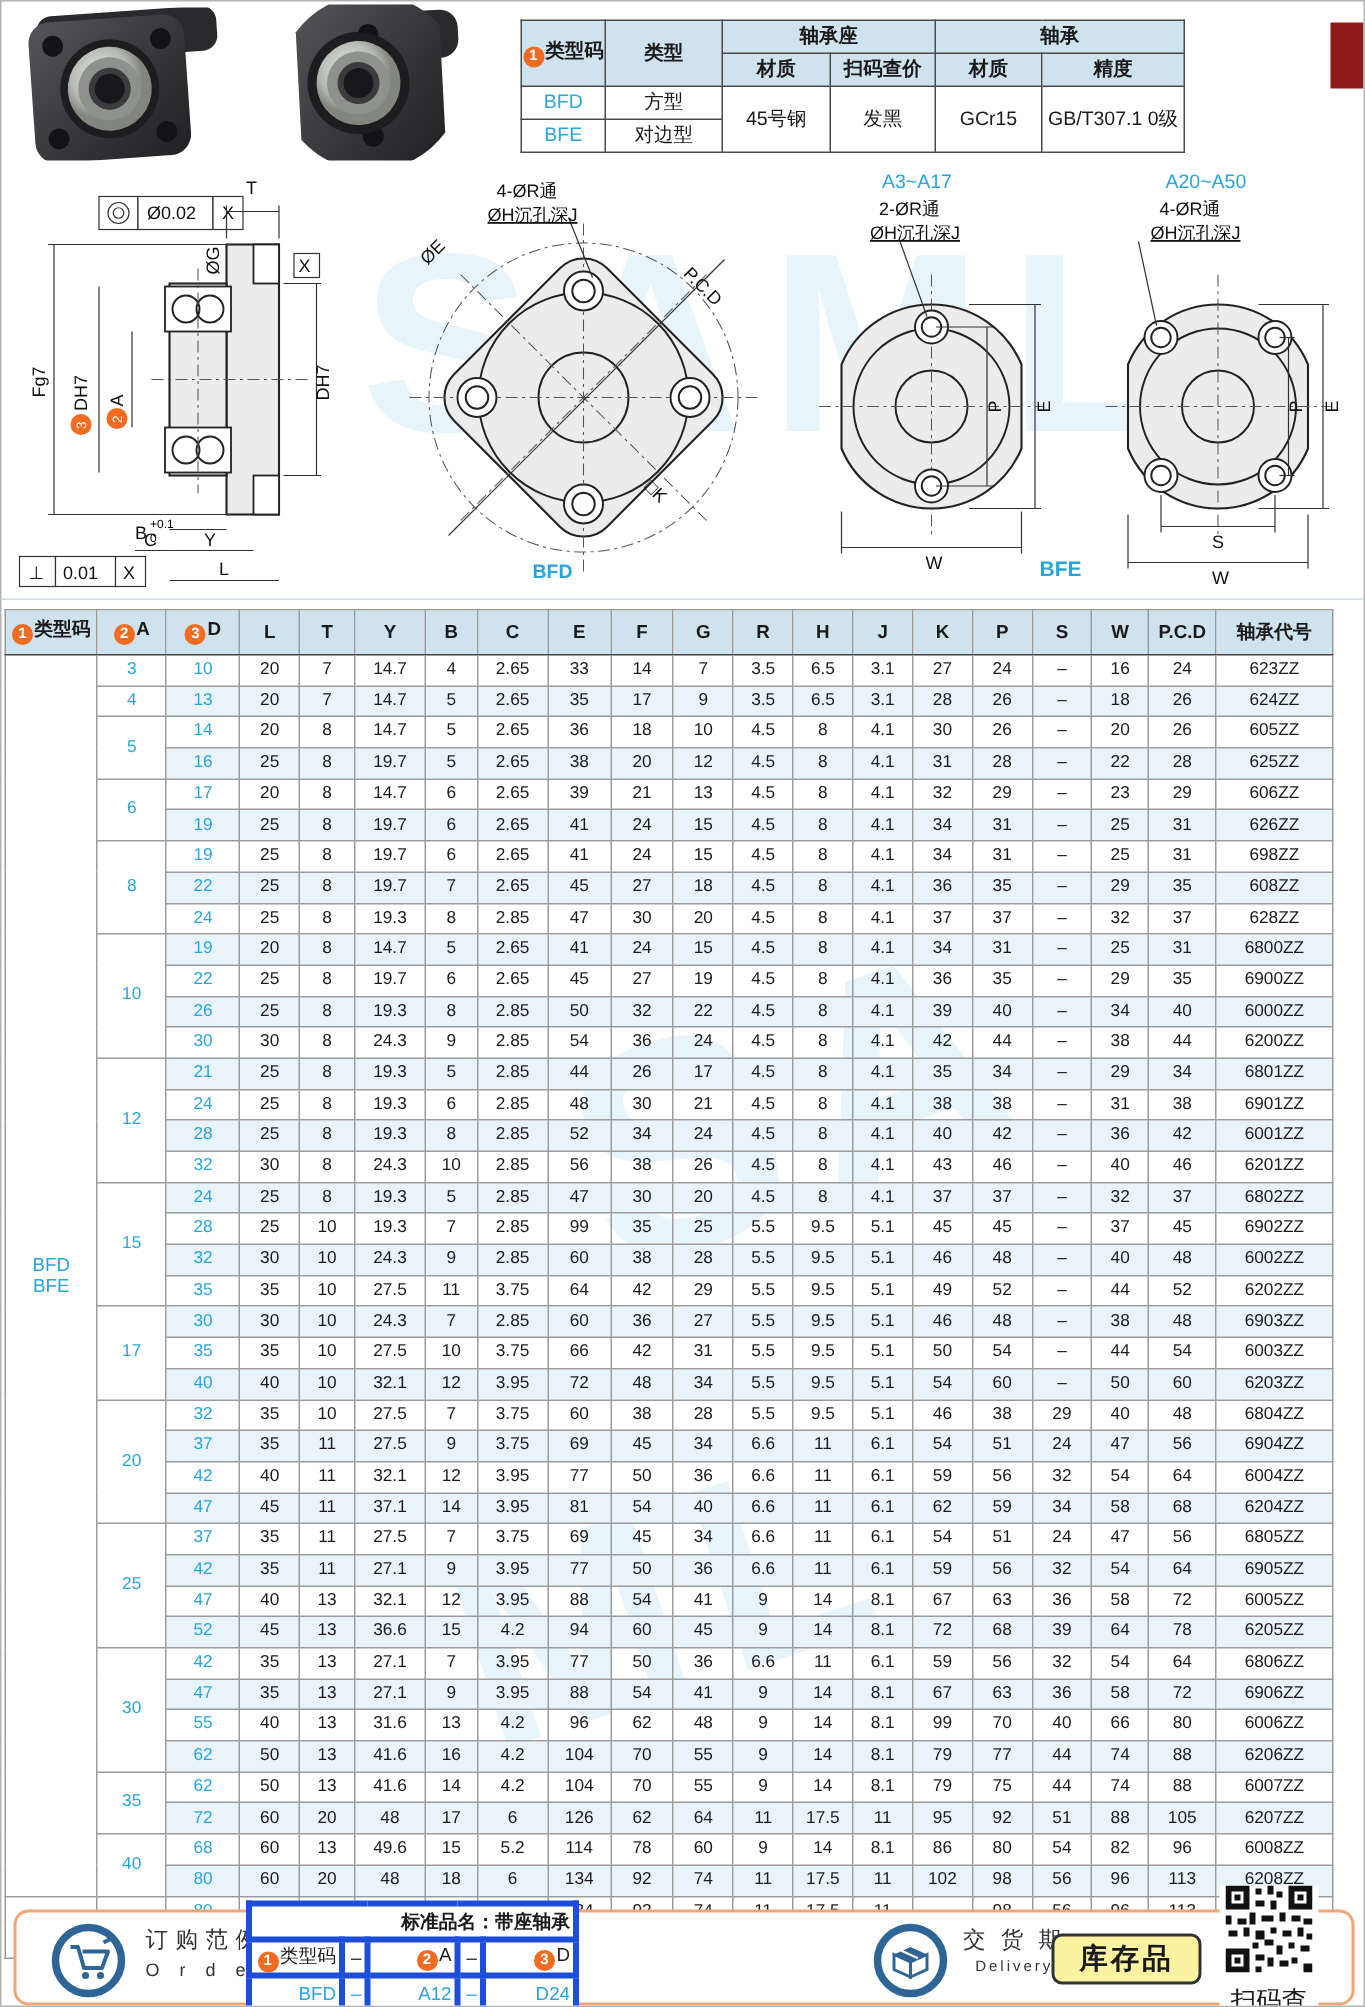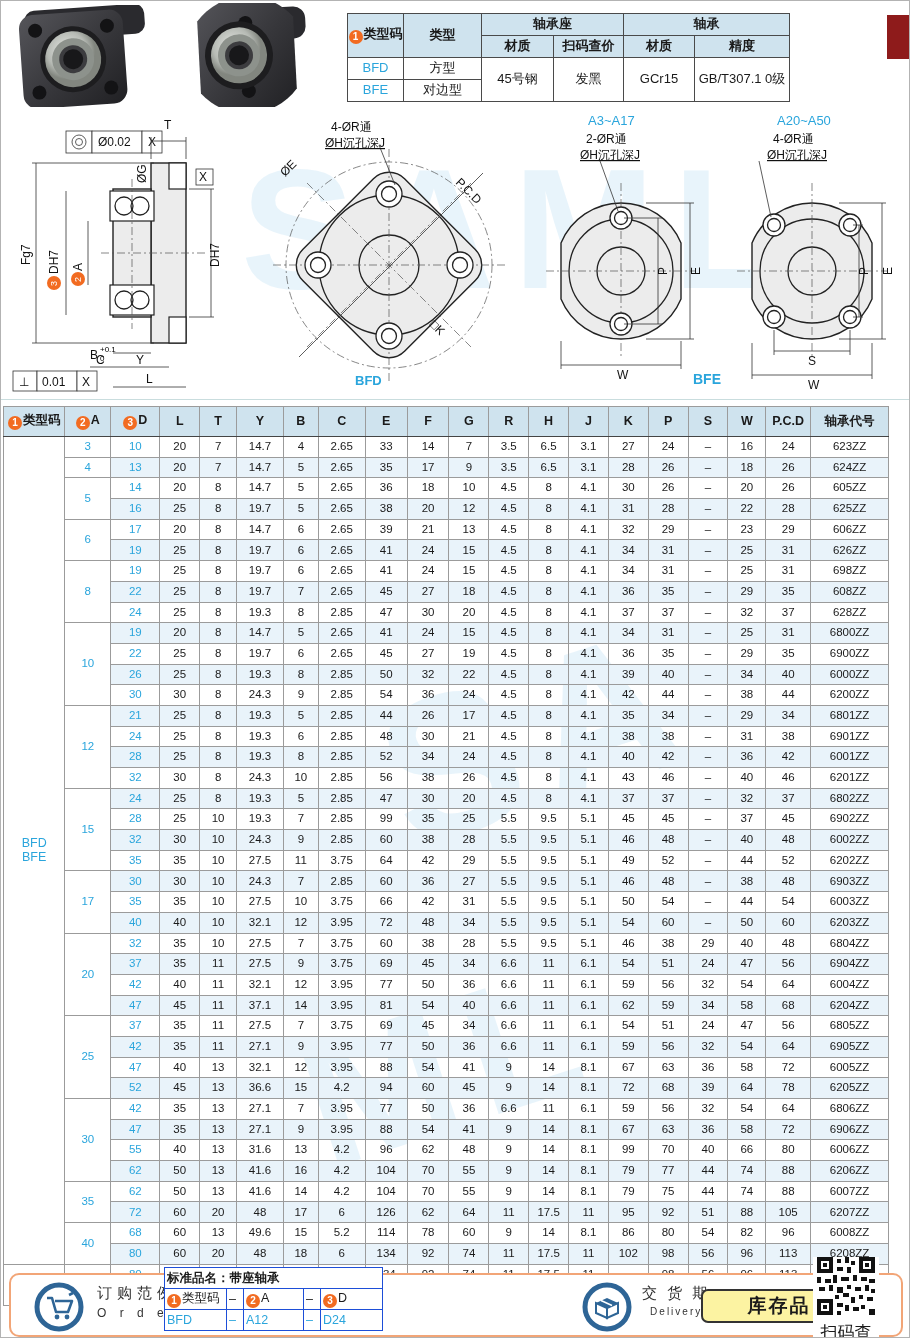--- a/index.html
+++ b/index.html
@@ -32,23 +32,23 @@
   #main-table td.acell,#main-table td.dcell,#main-table td.tcell{color:#2aa5dc;}
   #main-table td.tcell{font-size:12.5px;background:#fff;}
   #main-table td.tcell div{margin:1px 0;}
   
   .footer-box{position:absolute;left:8px;top:1272px;width:890px;height:60px;border:2px solid #f2a577;border-radius:10px;background:#fff;z-index:1;}
   .order-label{position:absolute;left:96px;top:1283px;z-index:3;color:#333;}
   .order-label .cn{font-size:15px;letter-spacing:5px;}
   .order-label .en{font-size:12px;letter-spacing:5px;margin-top:3px;}
   .delivery-label{position:absolute;left:641px;top:1283px;z-index:3;color:#333;}
   .order-table{position:absolute;left:163px;top:1266px;border-collapse:collapse;table-layout:fixed;background:#fff;z-index:3;}
-  .order-table td{border:1px solid #1d4ed8;font-size:12.5px;text-align:left;height:20px;padding:0 2px;white-space:nowrap;}
+  .order-table td{border:4px solid #1d4ed8;font-size:12.5px;text-align:right;height:20px;padding:0 2px;white-space:nowrap;}
   .order-table .ttl{font-weight:bold;}
-  .stock-btn{position:absolute;left:700px;top:1288px;width:96px;height:30px;background:#fcf3a2;border:2px solid #333;border-radius:7px;font-size:19px;font-weight:bold;display:flex;align-items:center;justify-content:center;z-index:3;letter-spacing:2px;padding-left:28px;}
+  .stock-btn{position:absolute;left:700px;top:1288px;width:96px;height:30px;background:#fcf3a2;border:2px solid #333;border-radius:7px;font-size:19px;font-weight:bold;display:flex;align-items:center;justify-content:center;z-index:3;letter-spacing:2px;}
   .qr-wrap{position:absolute;left:812px;top:1256px;z-index:3;text-align:center;width:66px;background:#fff;}
   .qr-cap{font-size:17px;margin-top:2px;font-family:Liberation Serif, serif;}
   .icon-circle{position:absolute;z-index:3;}
   .red-tab{position:absolute;left:886px;top:14px;width:22px;height:44px;background:#8e1b1b;z-index:4;}
 </style>
 </head>
 <body>
 
 <div id="page">
 

